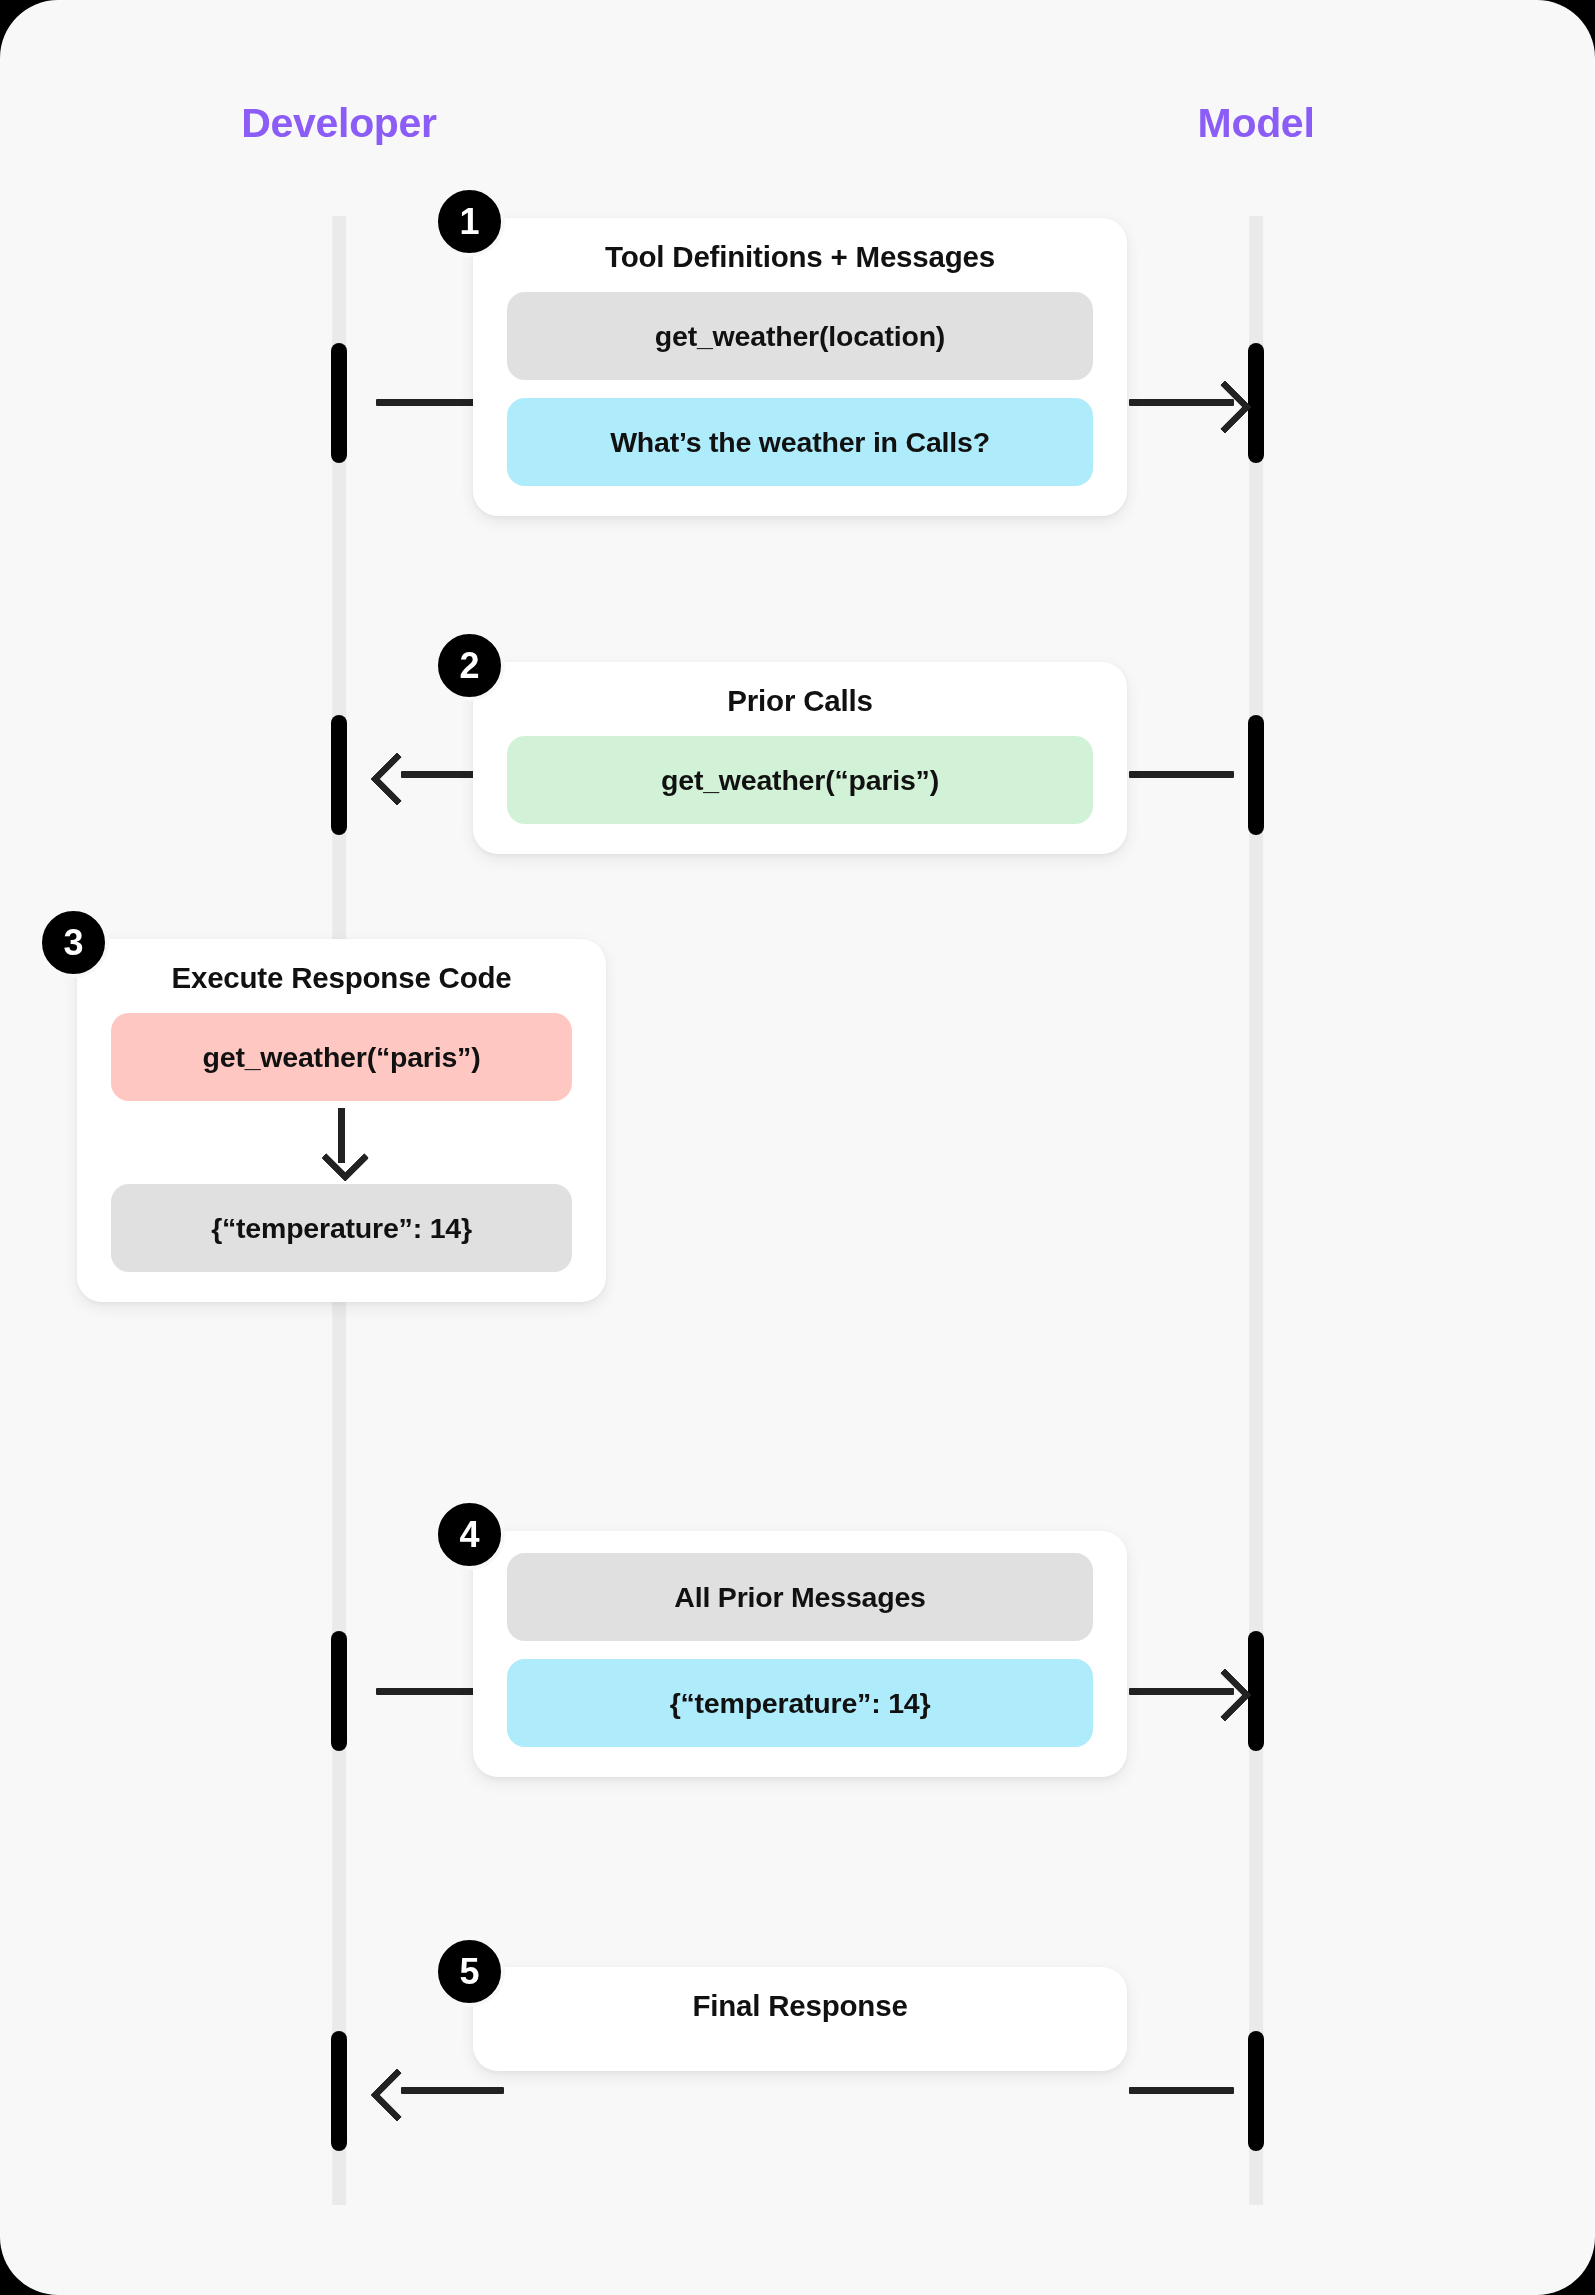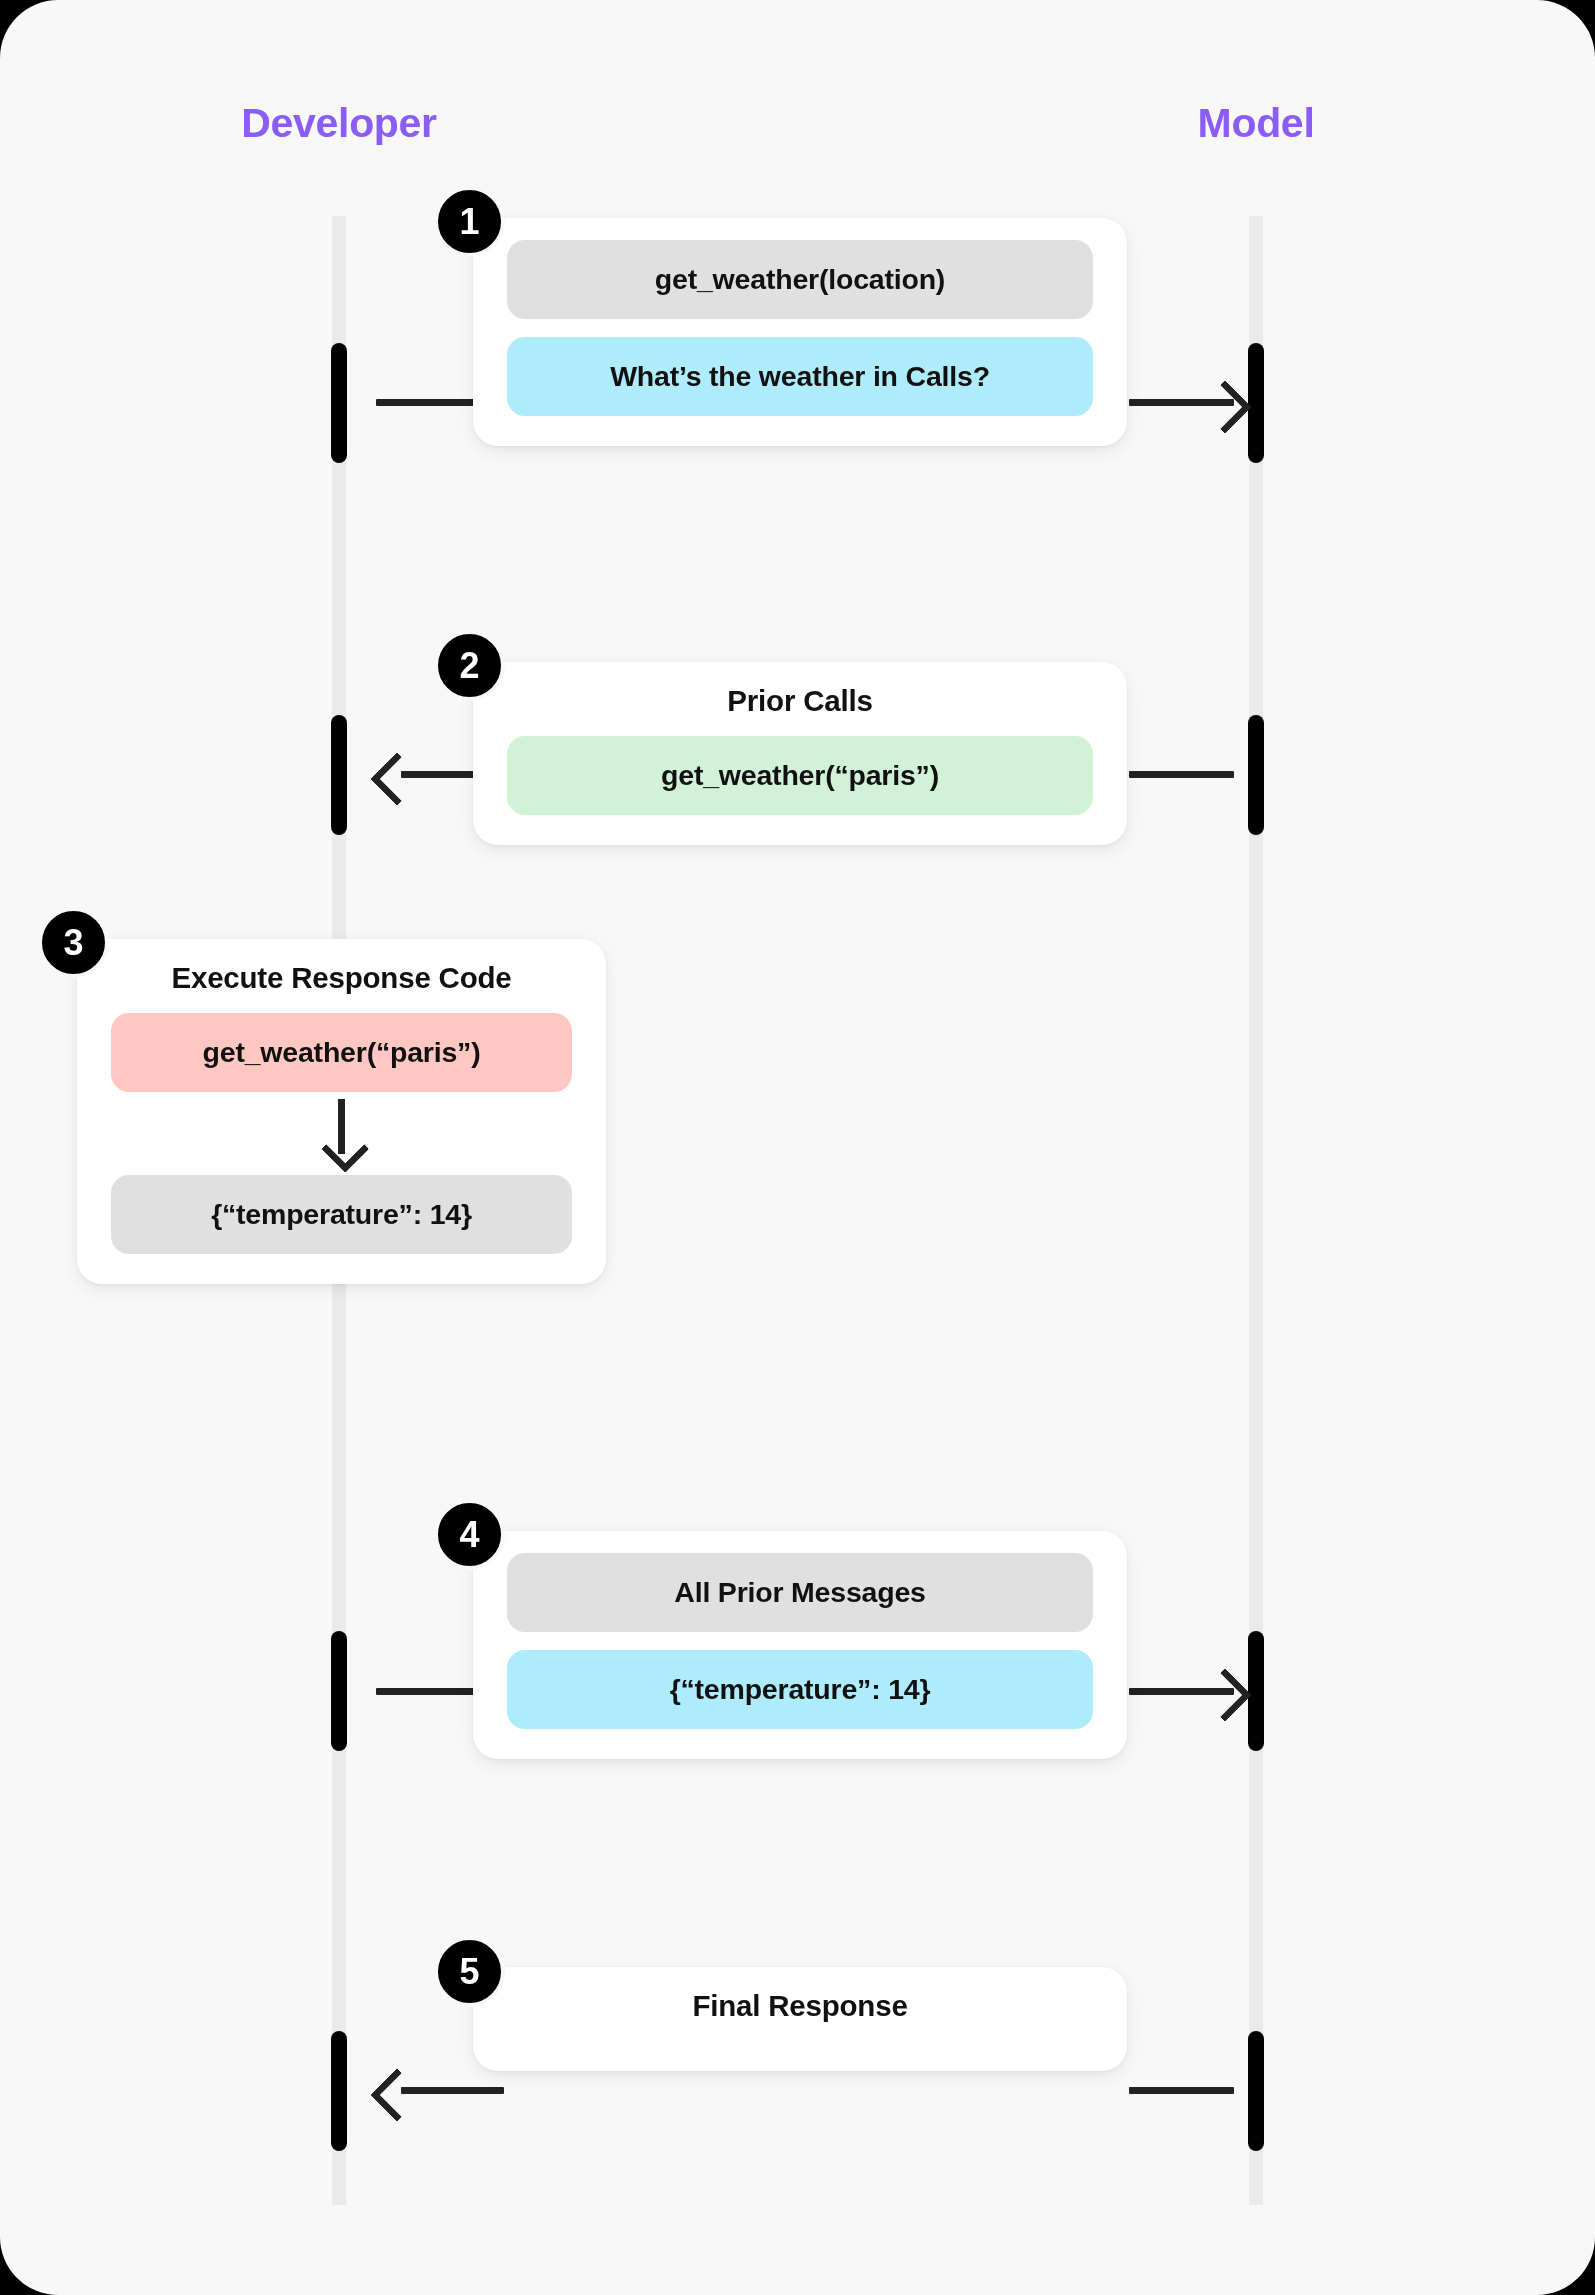--- a/index.html
+++ b/index.html
@@ -101,21 +101,21 @@
   .pill {
     border-radius: 18px;
     font-size: 28.5px;
     font-weight: 700;
     color: #111111;
     text-align: left;
     letter-spacing: -0.2px;
     display: flex;
     align-items: center;
     justify-content: center;
-    height: 79px;
+    height: 88px;
     white-space: nowrap;
   }
   .pill + .pill { margin-top: 18px; }
   .pill.gray  { background: #E0E0E0; }
   .pill.blue  { background: #AEEBFB; }
   .pill.green { background: #D2F2D7; }
   .pill.pink  { background: #FFC7C2; }
 
   
   .badge {
@@ -188,20 +188,21 @@
 
   <div class="msg-arrow" style="left:376px; top:399px; width:129px;"></div>
   <div class="msg-arrow" style="left:1129px; top:399px; width:105px;"></div>
   <div class="arrowhead right" style="left:1206px; top:388px;"></div>
 
   <div class="badge" style="left:434px; top:186px;">
     <span>1</span>
   </div>
 
   <div class="card" style="left:473px; top:218px; width:654px;">
+    <div class="card-title">Tool Definitions + Messages</div>
     <div class="pill gray">get_weather(location)</div>
     <div class="pill blue">What’s the weather in Calls?</div>
   </div>
 
   <div class="activation" style="left:339px; top:715px; height:120px;"></div>
   <div class="activation" style="left:1256px; top:715px; height:120px;"></div>
 
   <div class="msg-arrow" style="left:401px; top:771px; width:103px;"></div>
   <div class="arrowhead left" style="left:378px; top:760px;"></div>
   <div class="msg-arrow" style="left:1129px; top:771px; width:105px;"></div>

